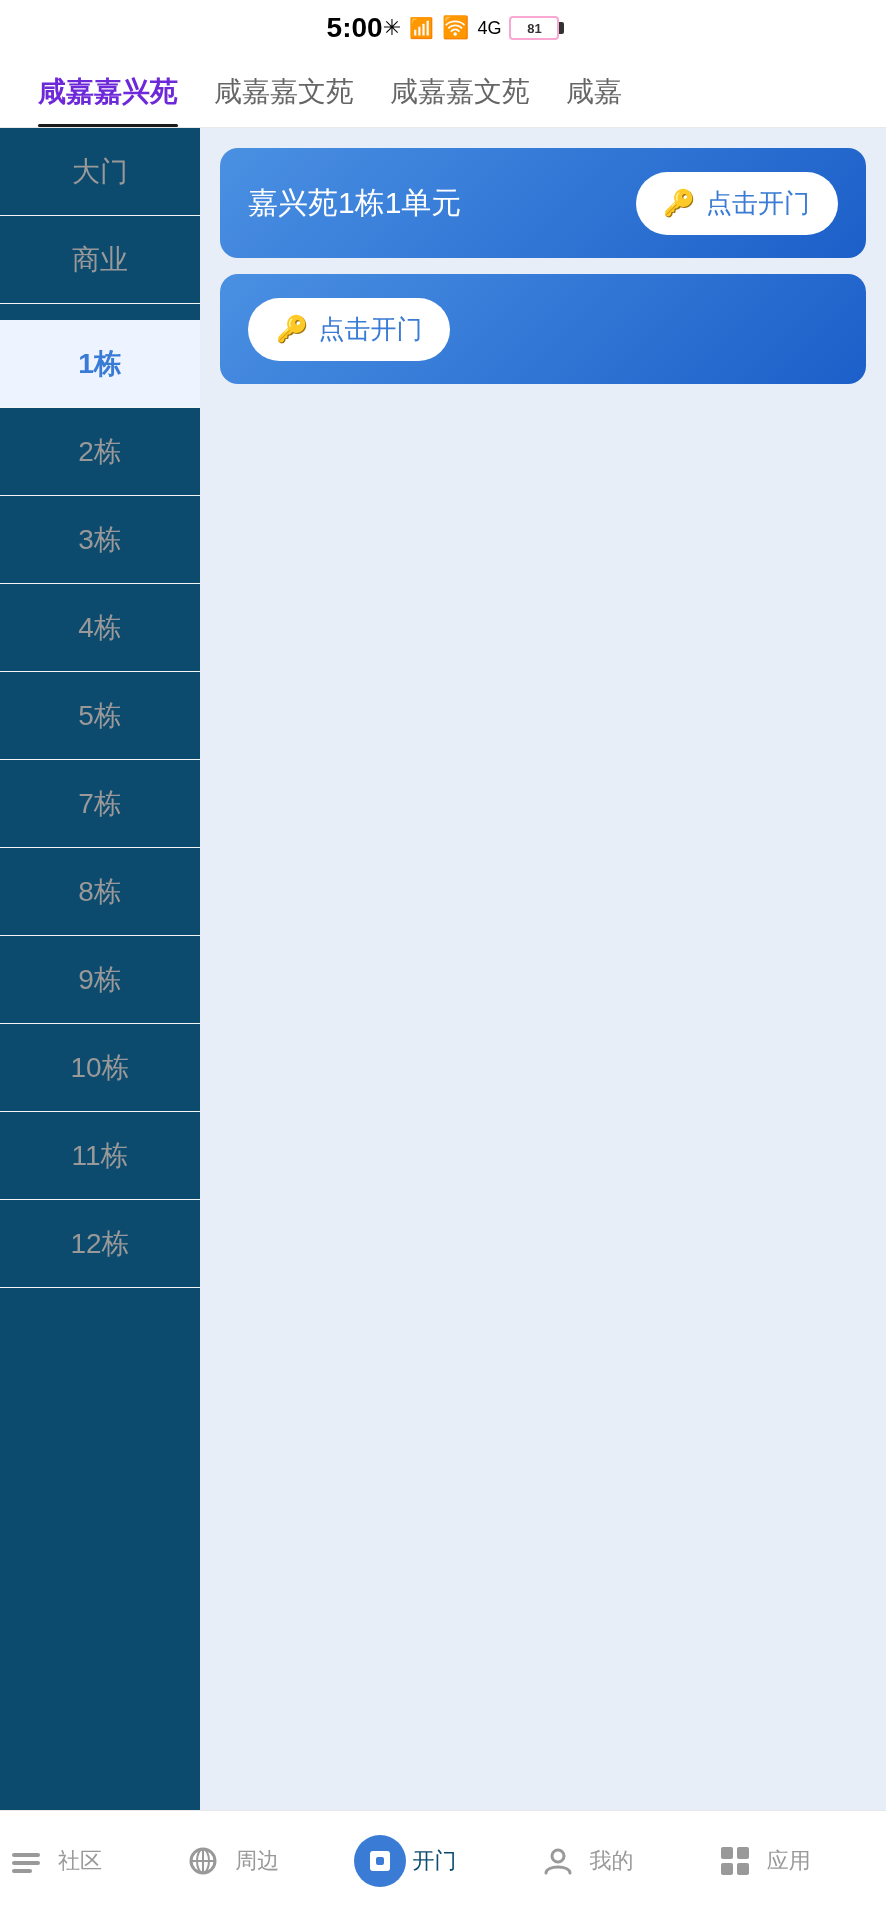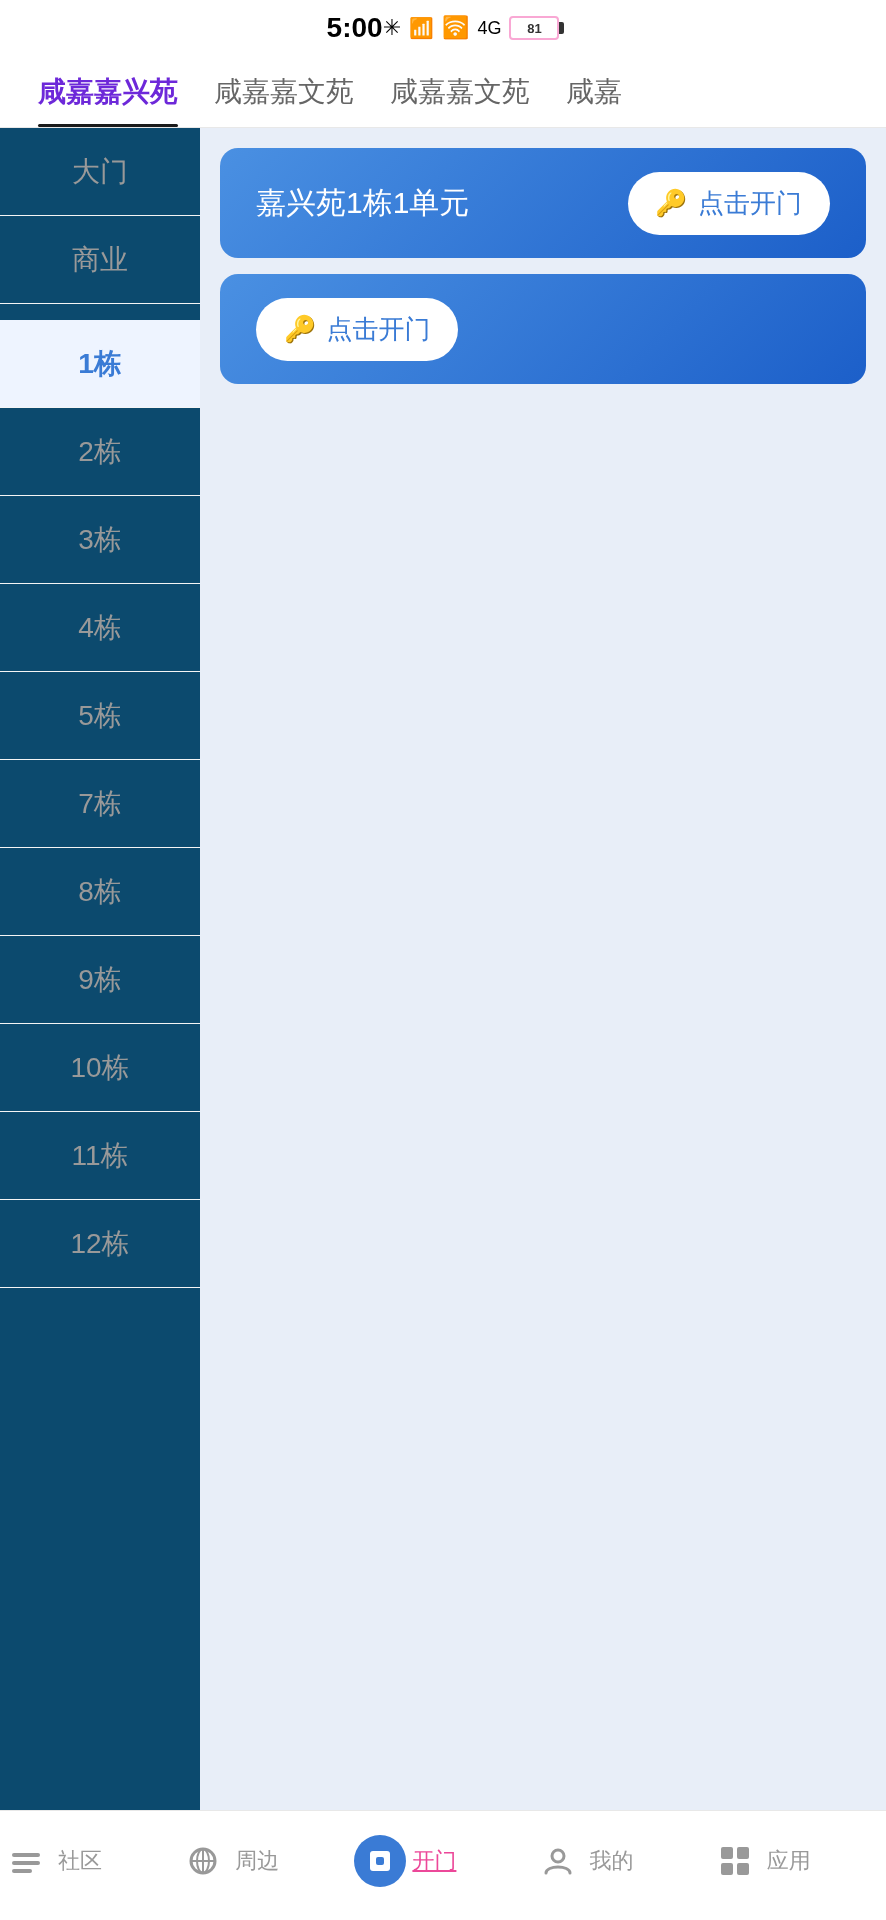--- a/index.html
+++ b/index.html
@@ -133,21 +133,21 @@
       padding: 20px;
       display: flex;
       flex-direction: column;
       gap: 16px;
     }
 
     
     .door-card {
       background: linear-gradient(135deg, #4a90e2 0%, #1c5fc9 100%);
       border-radius: 18px;
-      padding: 0 36px;
+      padding: 0 28px;
       display: flex;
       align-items: center;
       justify-content: space-between;
       height: 110px;
     }
     .door-card-title {
       font-size: 30px;
       color: #fff;
       font-weight: 500;
     }
@@ -297,21 +297,21 @@
     <span class="nav-label">周边</span>
   </div>
 
   <div class="nav-item">
     <div class="nav-icon active-nav">
       <svg viewBox="0 0 36 36" fill="none" xmlns="http://www.w3.org/2000/svg">
         <rect x="8" y="8" width="20" height="20" rx="3" fill="white"></rect>
         <rect x="14" y="14" width="8" height="8" rx="2" fill="#3a7bd5"></rect>
       </svg>
     </div>
-    <span class="nav-label" style="color:#ec4899;text-decoration:underline;">开门</span>
+    <span class="nav-label" style="color:#0c4a6e;">开门</span>
   </div>
 
   <div class="nav-item">
     <div class="nav-icon">
       <svg viewBox="0 0 36 36" fill="none" xmlns="http://www.w3.org/2000/svg">
         <circle cx="18" cy="13" r="6" stroke="#999" stroke-width="3" fill="none"></circle>
         <path d="M6 30 C6 22 30 22 30 30" stroke="#999" stroke-width="3" fill="none" stroke-linecap="round"></path>
       </svg>
     </div>
     <span class="nav-label">我的</span>

